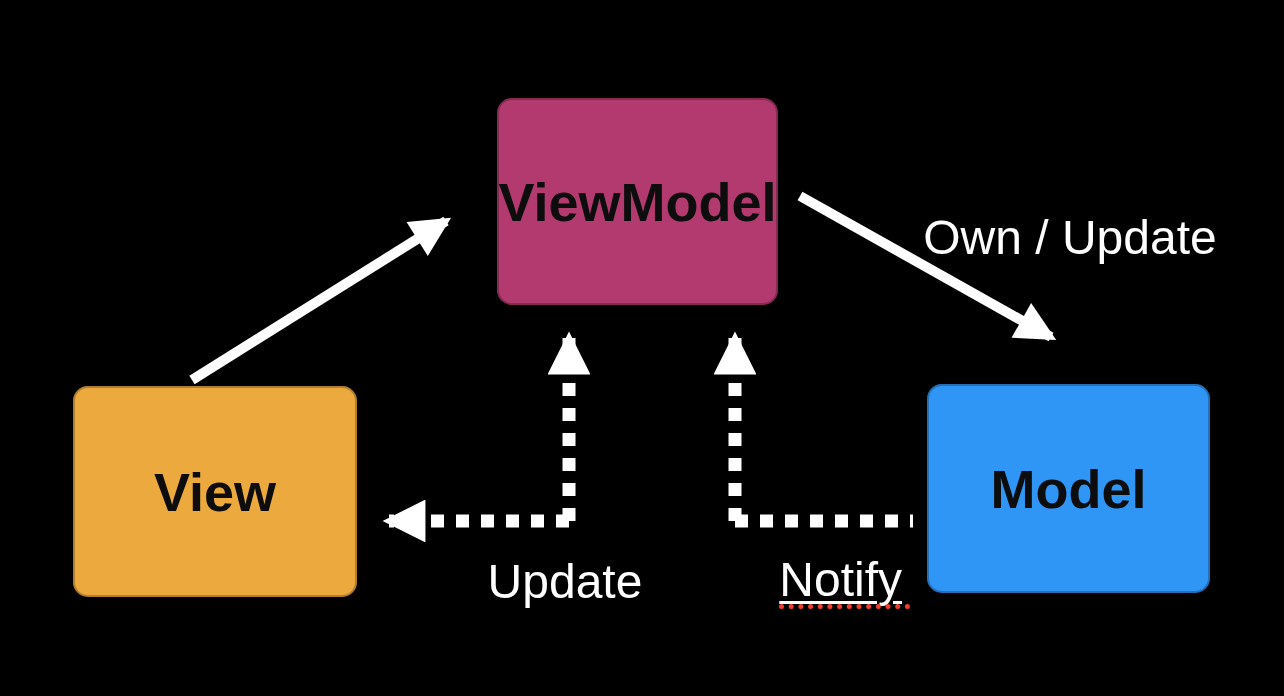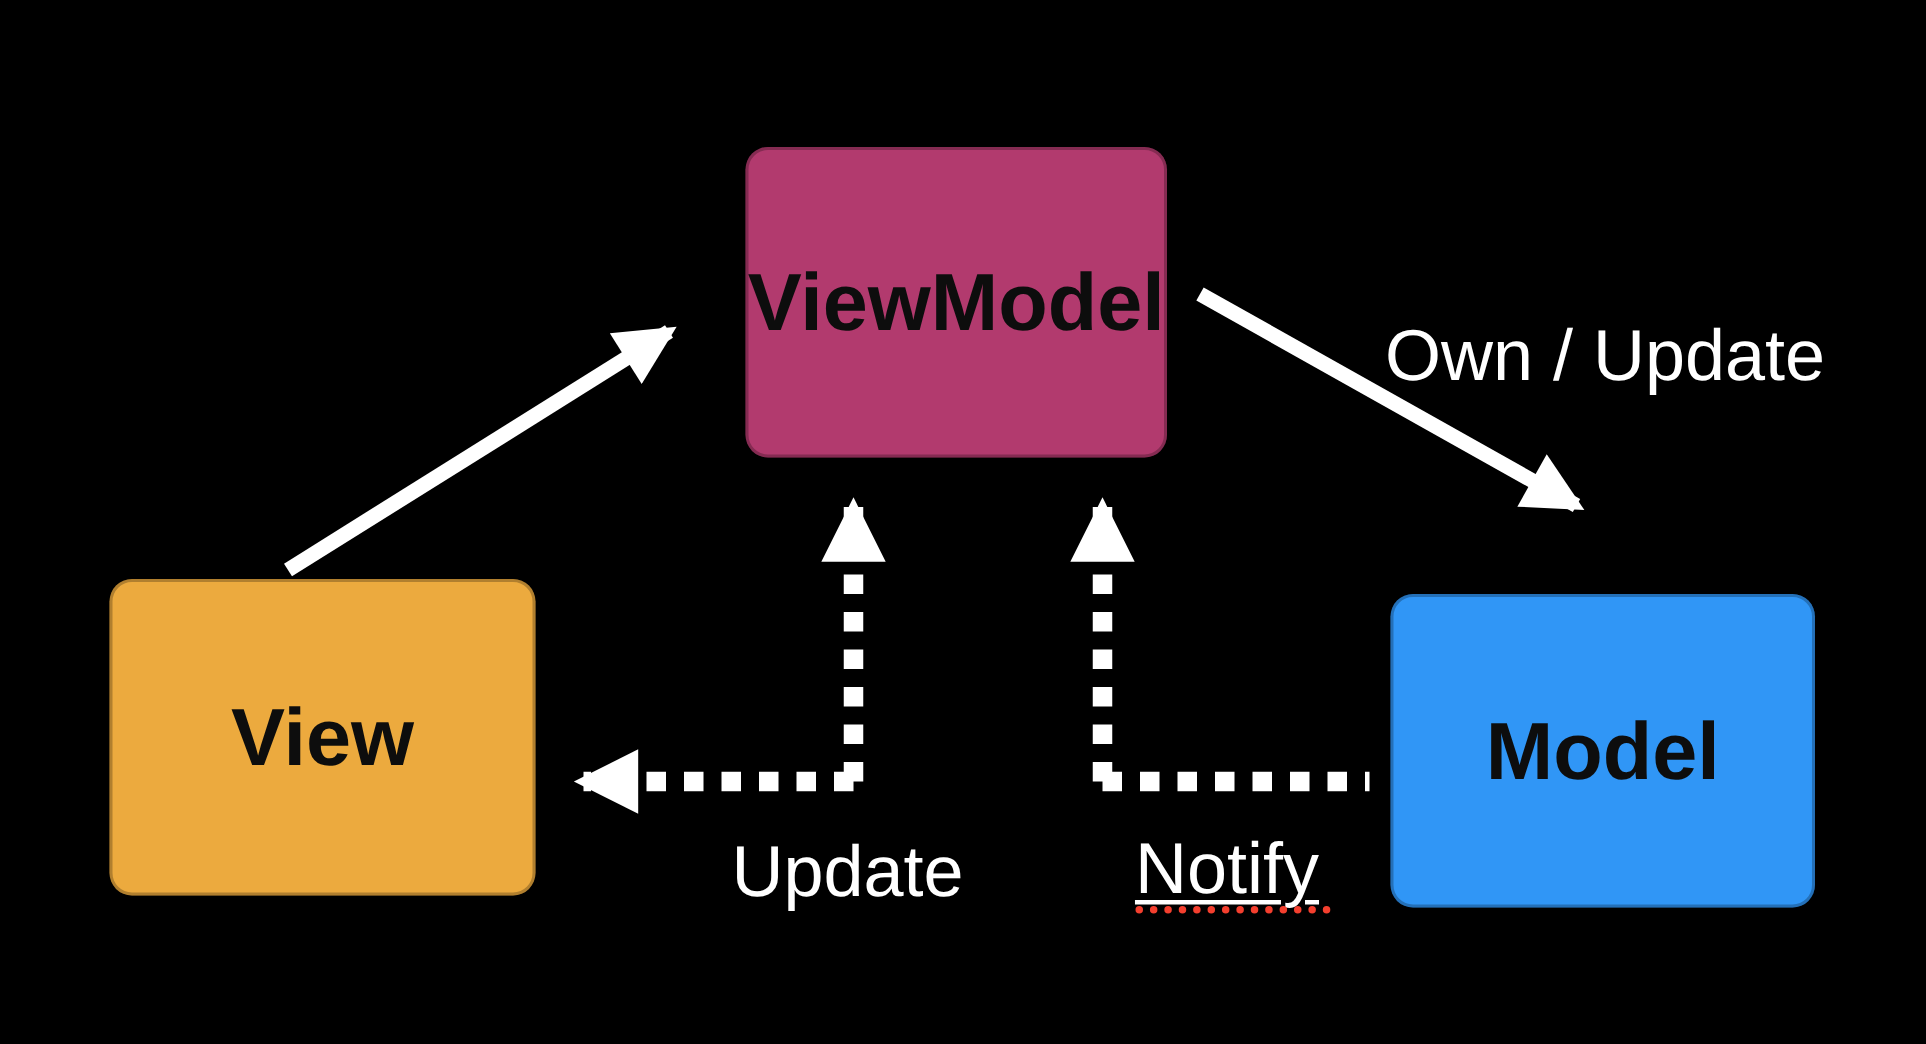--- a/index.html
+++ b/index.html
@@ -26,34 +26,34 @@
     align-items: center;
     justify-content: center;
     color: #0d0d0d;
     font-weight: bold;
     font-size: 54px;
     border-radius: 15px;
     box-shadow: 0 0 0 2px rgba(0,0,0,0.25) inset;
   }
   .node-view      { left: 73px;  top: 386px; width: 284px; height: 211px; }
   .node-viewmodel { left: 497px; top: 98px;  width: 281px; height: 207px; }
-  .node-model     { left: 927px; top: 396px; width: 283px; height: 209px; }
+  .node-model     { left: 927px; top: 384px; width: 283px; height: 209px; }
 
   .edge-label {
     position: absolute;
     color: #ffffff;
     font-size: 48px;
     line-height: 1.15;
     text-align: center;
     white-space: nowrap;
   }
   .label-own        { left: 181px; top: 232px; width: 200px; }
   .label-own-update { left: 910px; top: 197px; width: 320px; margin-top: 13px; }
   .label-binding    { left: 440px; top: 554px; width: 250px; }
-  .label-notify     { left: 718px; top: 552px; width: 200px; }
+  .label-notify     { left: 702px; top: 552px; width: 200px; text-align: right; }
 
   .notify-text {
     position: relative;
     display: inline-block;
     text-decoration: underline;
     text-decoration-thickness: 2.5px;
     text-underline-offset: 5px;
     text-decoration-skip-ink: auto;
   }
   .squiggle {

